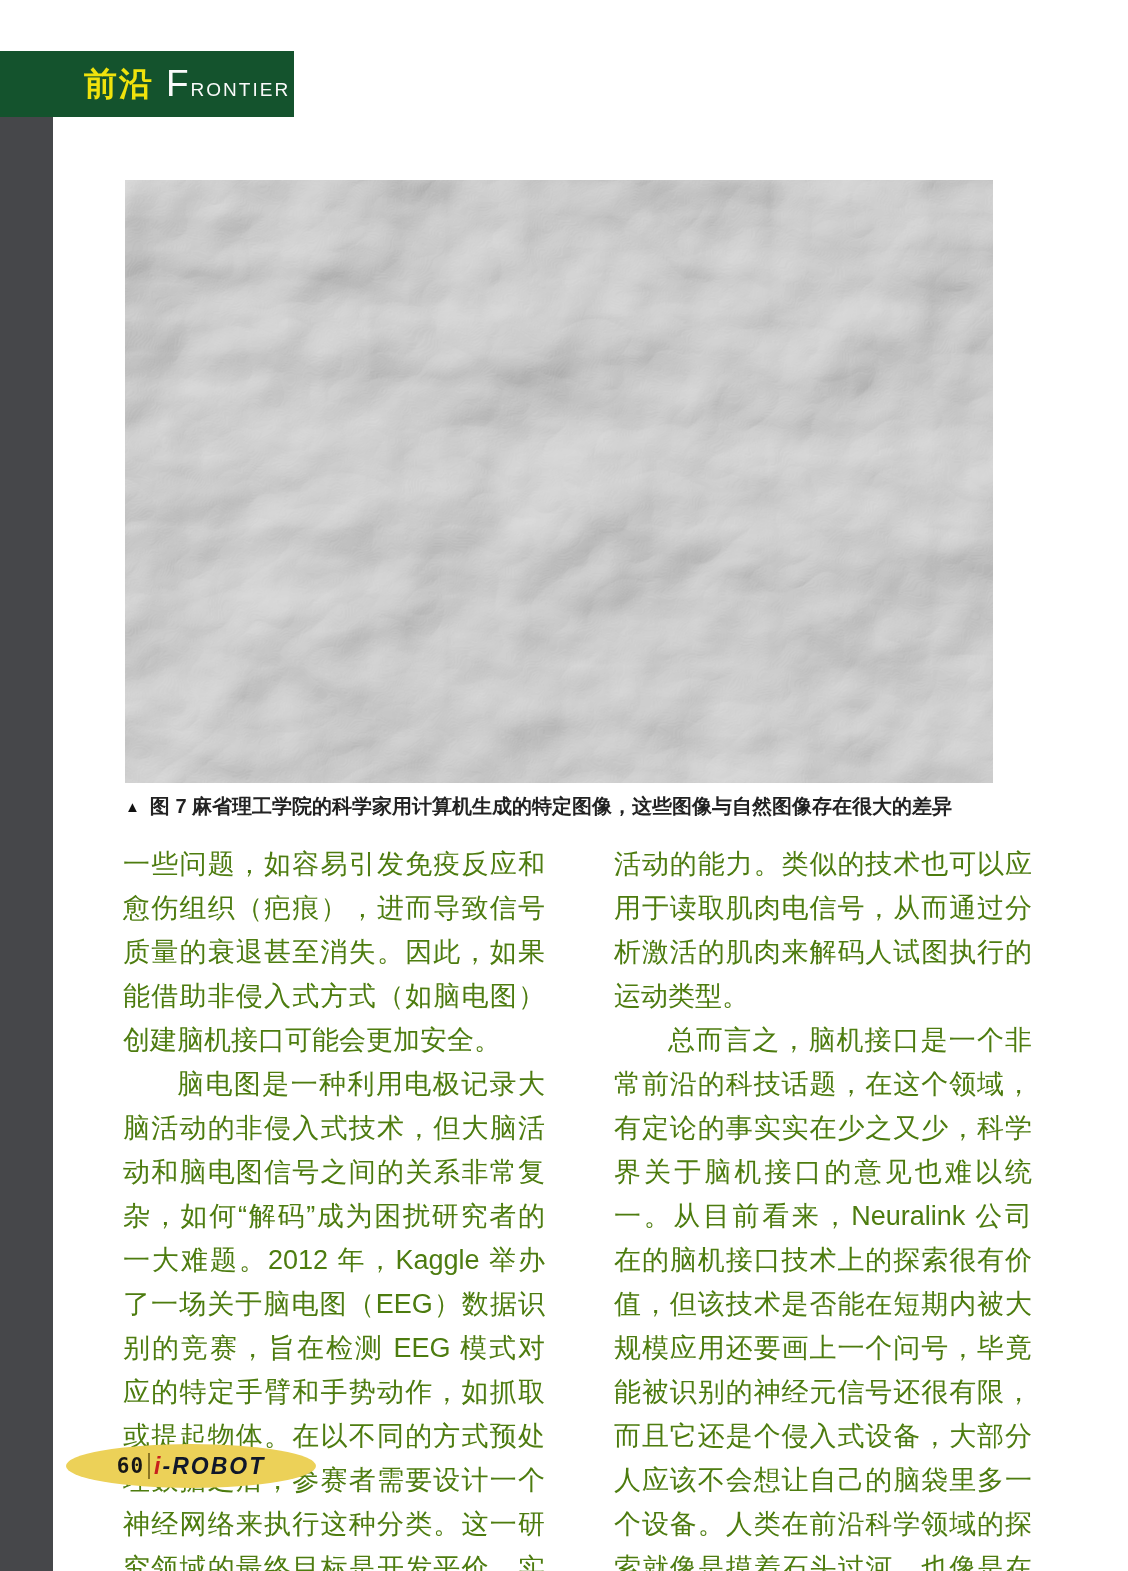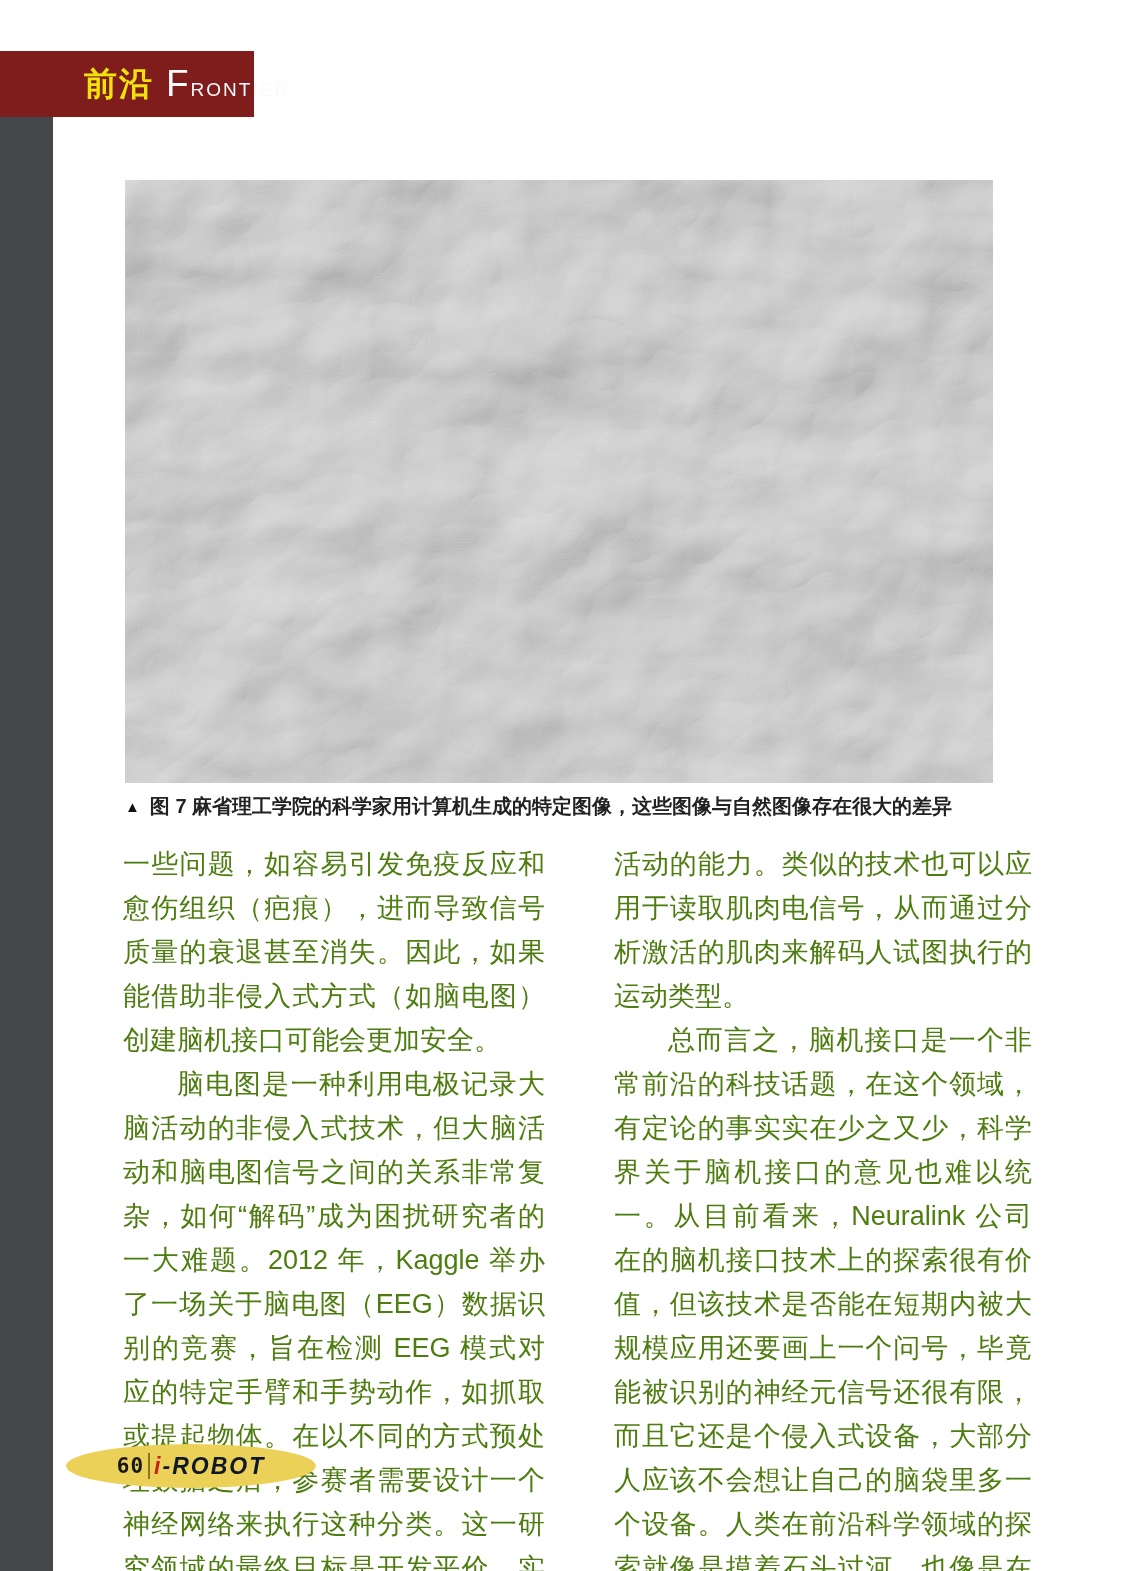--- a/index.html
+++ b/index.html
@@ -13,22 +13,22 @@
   }
 
   
   .spine {
     position:absolute; left:0; top:51px; width:53px; height:1520px;
     background:#46474a;
   }
 
   
   .header-band {
-    position:absolute; left:0; top:51px; width:254px; height:66px;
-    background:#7f1d1d;
+    position:absolute; left:0; top:51px; width:294px; height:66px;
+    background:#14532d;
     display:flex; align-items:center; padding-left:84px;
     white-space:nowrap;
   }
   .section-cn {
     color:#f0e20c; font-size:33px; font-weight:700; letter-spacing:2px;
     margin-right:12px;
   }
   .section-en {
     display:inline-block; color:#fafafa; font-size:19px; font-weight:400;
     letter-spacing:2px;

